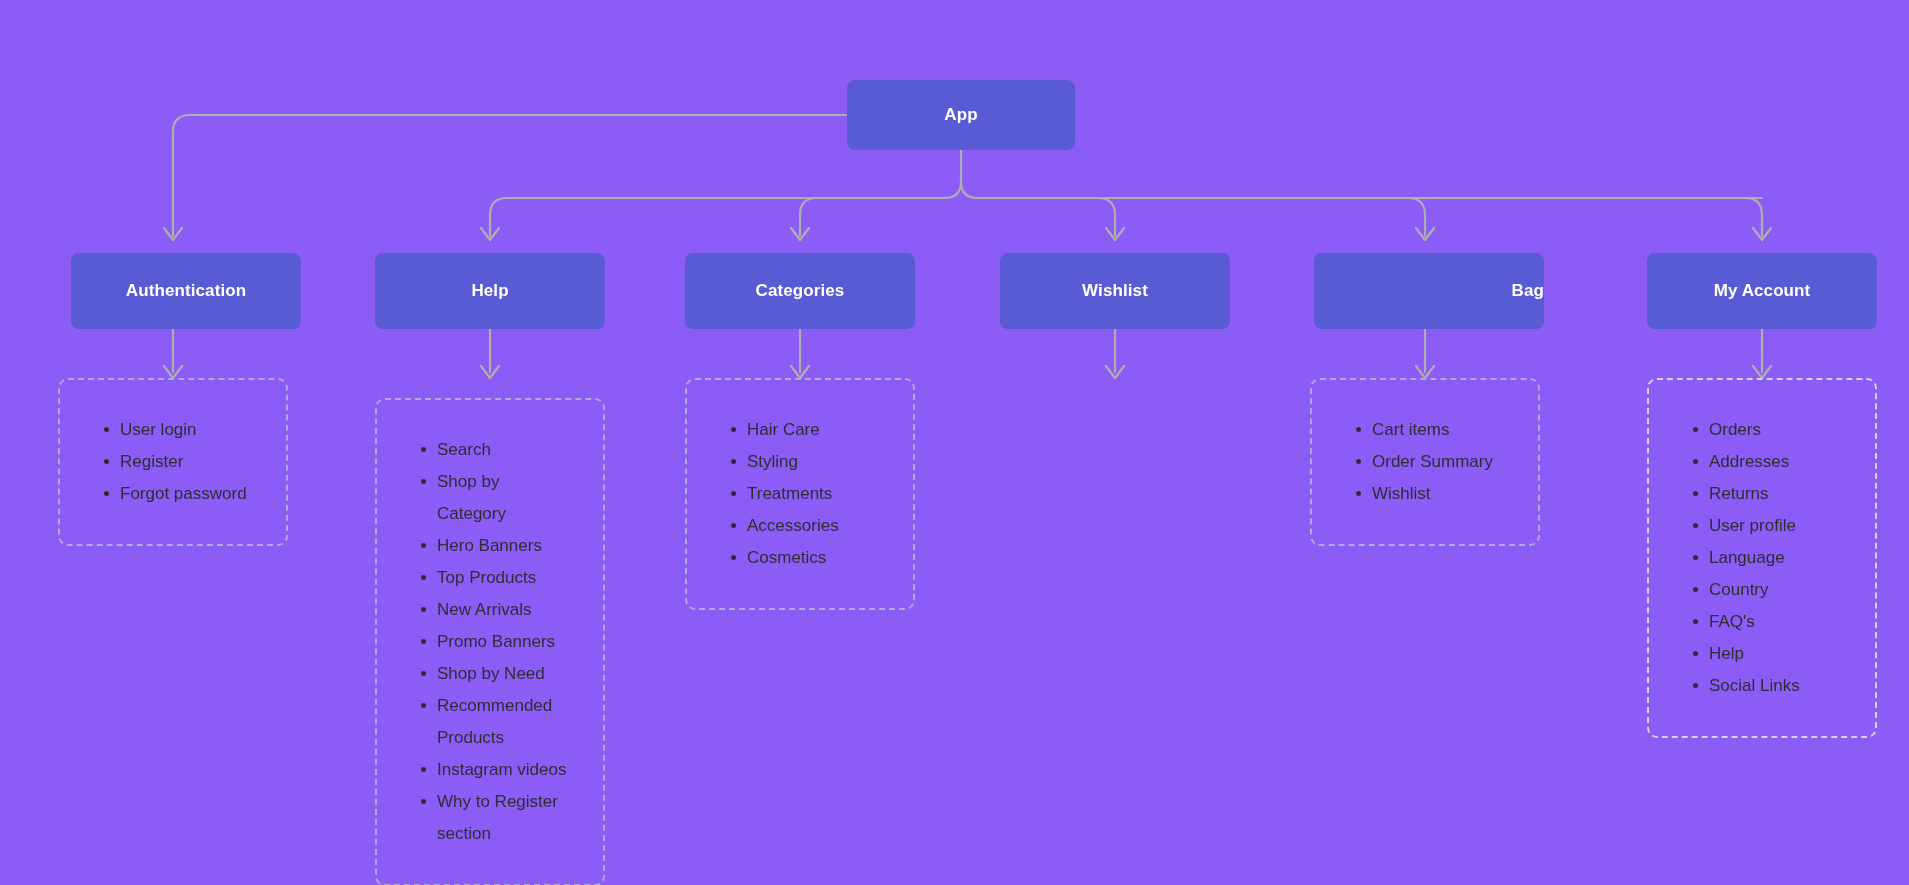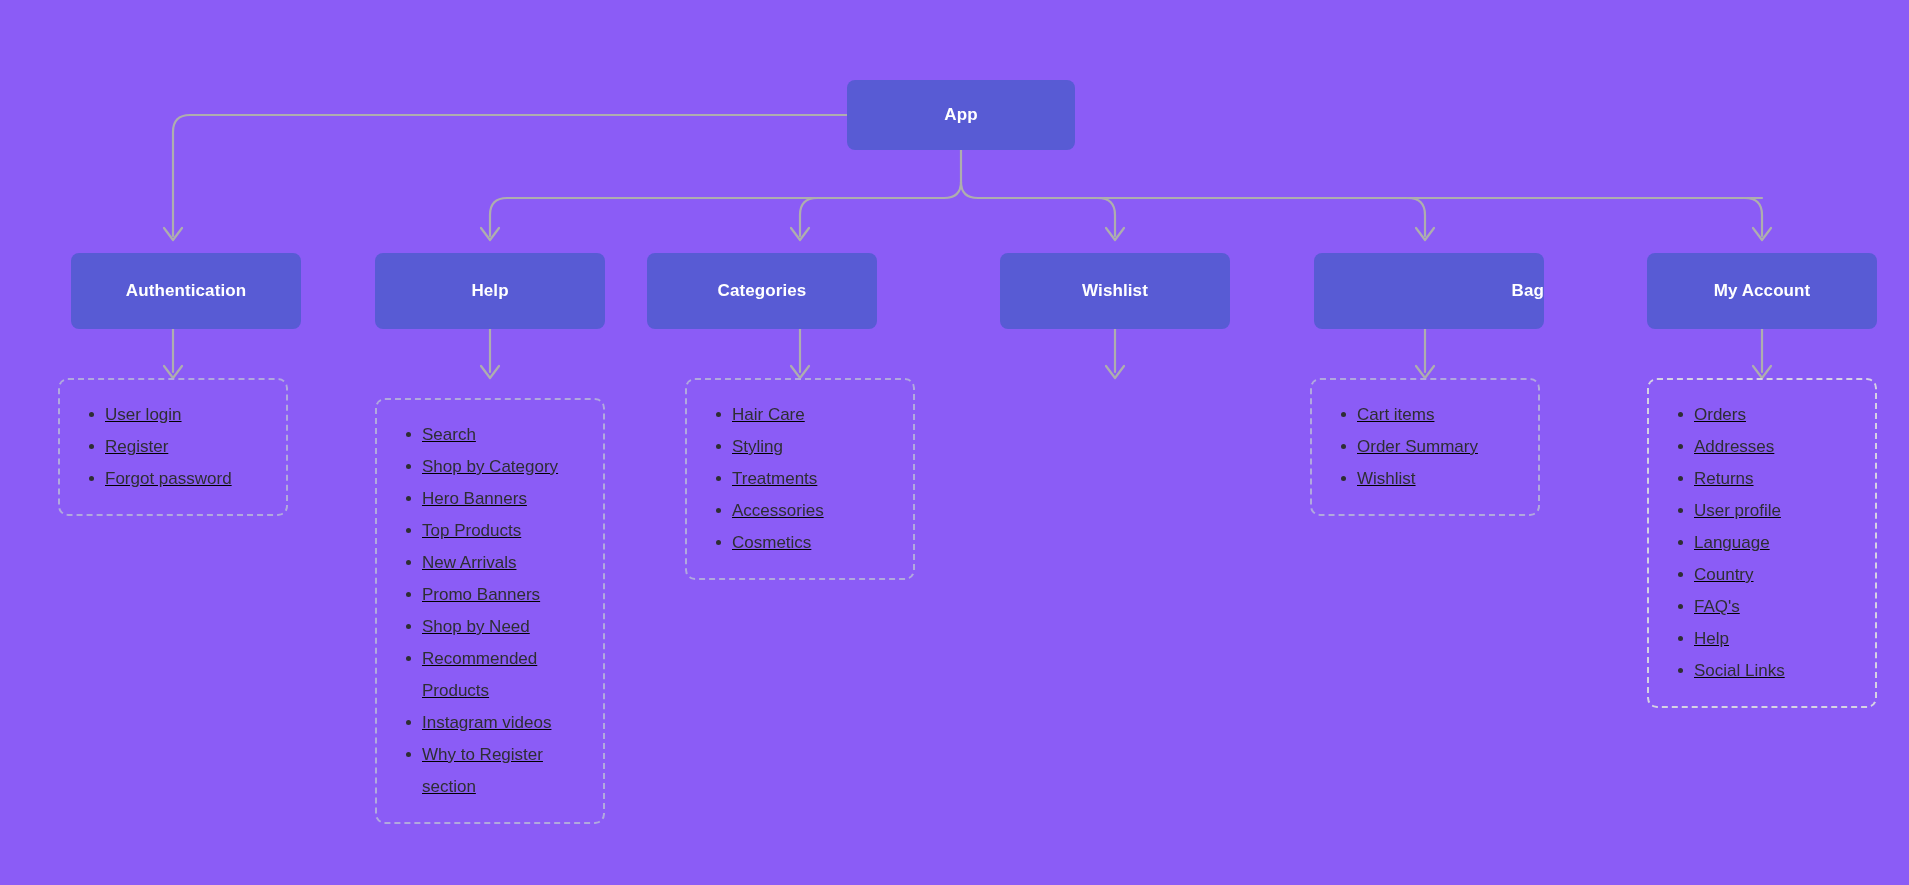--- a/index.html
+++ b/index.html
@@ -59,24 +59,23 @@
     border: 2px dashed #b1a9de;
     border-radius: 10px;
     background: transparent;
     padding: 18px 0 18px 0;
     z-index: 2;
   }
   .listbox.muted {
     border-color: #d6d3e3;
   }
   .listbox ul {
-    margin: 1px;
+    margin: 16px;
     padding: 0 14px 0 44px;
     list-style: none;
-    text-decoration: underline;
   }
   .listbox li {
     position: relative;
     color: #2e2e33;
     font-size: 17px;
     line-height: 32px;
     white-space: normal;
   }
   .listbox li .bullet {
     position: absolute;
@@ -143,21 +142,21 @@
   <div class="node node-root">
     <span>App</span>
   </div>
 
   <div class="node node-lvl2" style="left:58px;margin-left:13px;">
     <span>Authentication</span>
   </div>
   <div class="node node-lvl2" style="left:375px;">
     <span>Help</span>
   </div>
-  <div class="node node-lvl2" style="left:647px;">
+  <div class="node node-lvl2" style="left:685px;">
     <span>Categories</span>
   </div>
   <div class="node node-lvl2" style="left:1000px;">
     <span>Wishlist</span>
   </div>
   <div class="node node-lvl2" style="left:1314px;justify-content:flex-end;">
     <span>Bag</span>
   </div>
   <div class="node node-lvl2" style="left:1647px;">
     <span>My Account</span>

